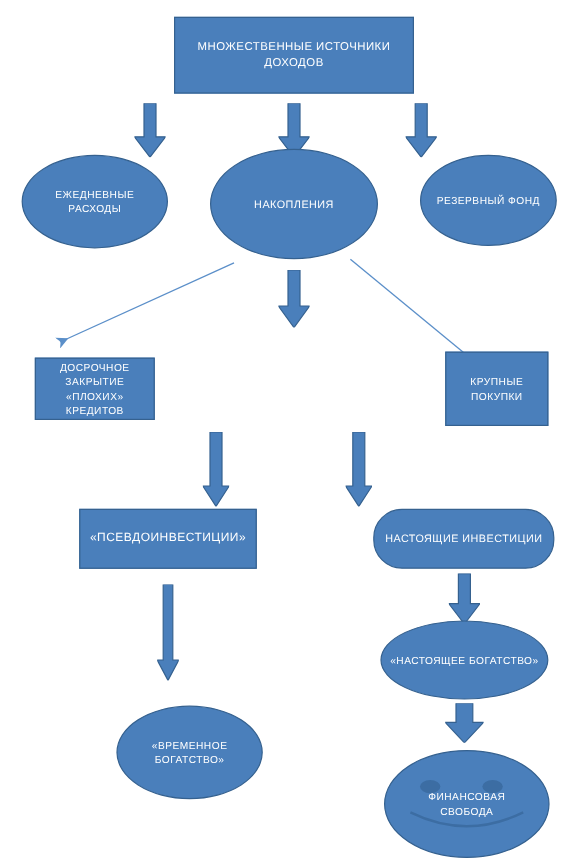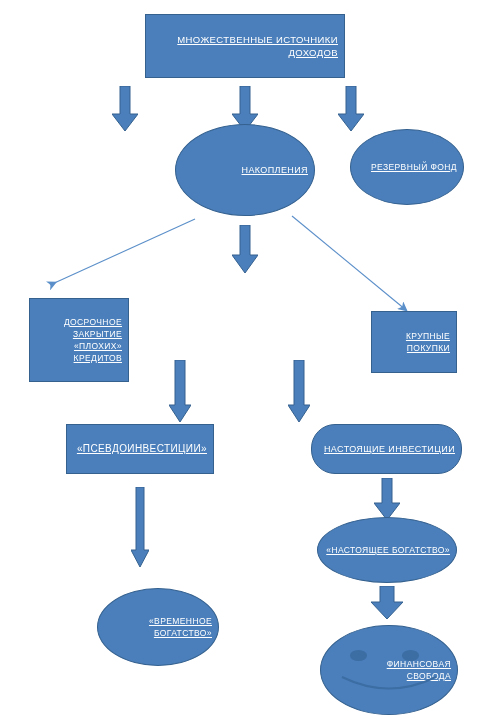--- a/index.html
+++ b/index.html
@@ -18,27 +18,26 @@
     overflow: hidden;
   }
 
   
   .node {
     position: absolute;
     box-sizing: border-box;
     display: flex;
     align-items: center;
     justify-content: center;
-    text-align: right;
+    text-align: center;
     color: #ffffff;
     letter-spacing: 0.4px;
     line-height: 1.42;
     text-transform: uppercase;
     z-index: 5;
-    text-decoration: underline;
   }
   .node .lbl { display: block; width: 100%; padding: 0 6px; }
 
   .box {
     background: #4a7fbb;
     border: 1px solid #35618f;
   }
   .ellipse {
     background: #4a7fbb;
     border: 1px solid #35618f;
@@ -89,20 +88,23 @@
     <svg viewBox="0 0 26 45" preserveAspectRatio="none">
       <polygon points="8,0 18,0 18,28 26,28 13,45 0,28 8,28" fill="#4a7fbb" stroke="#35618f" stroke-width="1"></polygon>
     </svg>
   </div>
   <div class="barrow" style="left:338px; top:86px; width:26px; height:45px;">
     <svg viewBox="0 0 26 45" preserveAspectRatio="none">
       <polygon points="8,0 18,0 18,28 26,28 13,45 0,28 8,28" fill="#4a7fbb" stroke="#35618f" stroke-width="1"></polygon>
     </svg>
   </div>
 
+  <div class="node ellipse" style="left:18px; top:129px; width:122px; height:78px; font-size:8.5px;">
+    <span class="lbl">ЕЖЕДНЕВНЫЕ РАСХОДЫ</span>
+  </div>
 
   <div class="node ellipse" style="left:175px; top:124px; width:140px; height:92px; font-size:9px;">
     <span class="lbl">НАКОПЛЕНИЯ</span>
   </div>
 
   <div class="node ellipse" style="left:350px; top:129px; width:114px; height:76px; font-size:8.5px;">
     <span class="lbl">РЕЗЕРВНЫЙ ФОНД</span>
   </div>
 
   <div class="lineconn" style="left:40px; top:215px; width:160px; height:75px;">
@@ -126,26 +128,26 @@
     <svg viewBox="0 0 130 105" preserveAspectRatio="none">
       <defs>
         <marker id="ah-right" markerWidth="9" markerHeight="9" refX="7" refY="4.5" orient="auto" markerUnits="strokeWidth">
           <path d="M0,0 L9,4.5 L0,9 L2.5,4.5 z" fill="#5b8fc9"></path>
         </marker>
       </defs>
       <line x1="4" y1="4" x2="118" y2="98" stroke="#5b8fc9" stroke-width="1.1" marker-end="url(#ah-right)"></line>
     </svg>
   </div>
 
-  <div class="node box" style="left:29px; top:298px; width:100px; height:84px; font-size:8.5px;">
+  <div class="node box" style="left:29px; top:298px; width:100px; height:52px; font-size:8.5px;">
     <span class="lbl">ДОСРОЧНОЕ ЗАКРЫТИЕ «ПЛОХИХ» КРЕДИТОВ</span>
   </div>
 
 
-  <div class="node box" style="left:371px; top:311px; width:86px; height:62px; font-size:8.5px;">
+  <div class="node box" style="left:371px; top:293px; width:86px; height:62px; font-size:8.5px;">
     <span class="lbl">КРУПНЫЕ ПОКУПКИ</span>
   </div>
 
   <div class="barrow" style="left:169px; top:360px; width:22px; height:62px;">
     <svg viewBox="0 0 22 62" preserveAspectRatio="none">
       <polygon points="6,0 16,0 16,45 22,45 11,62 0,45 6,45" fill="#4a7fbb" stroke="#35618f" stroke-width="1"></polygon>
     </svg>
   </div>
   <div class="barrow" style="left:288px; top:360px; width:22px; height:62px;">
     <svg viewBox="0 0 22 62" preserveAspectRatio="none">

